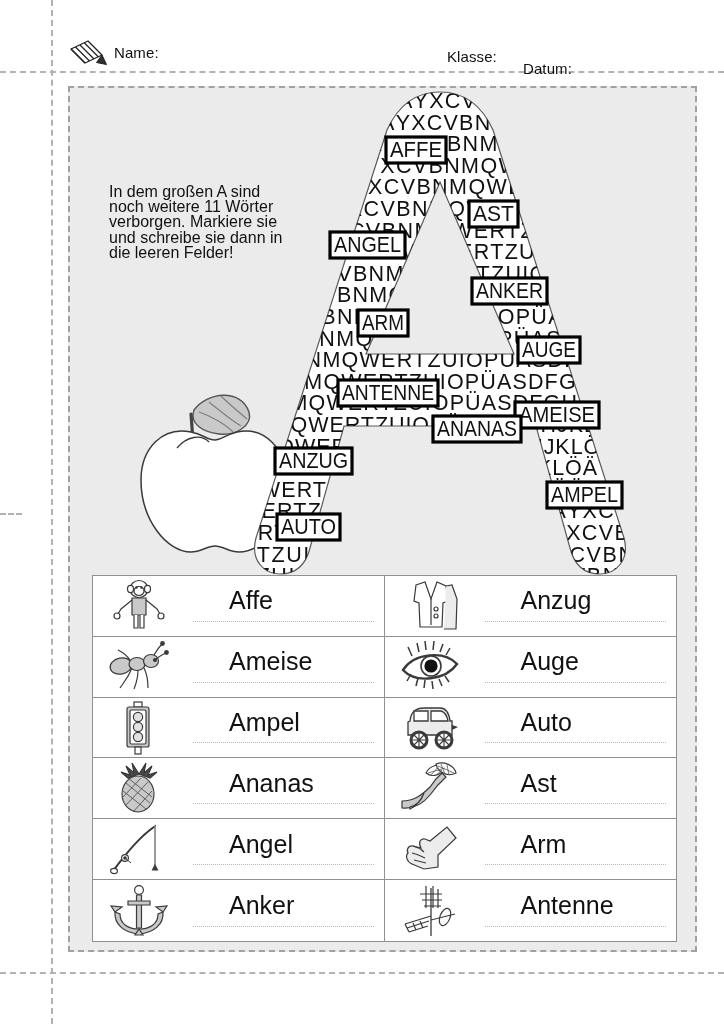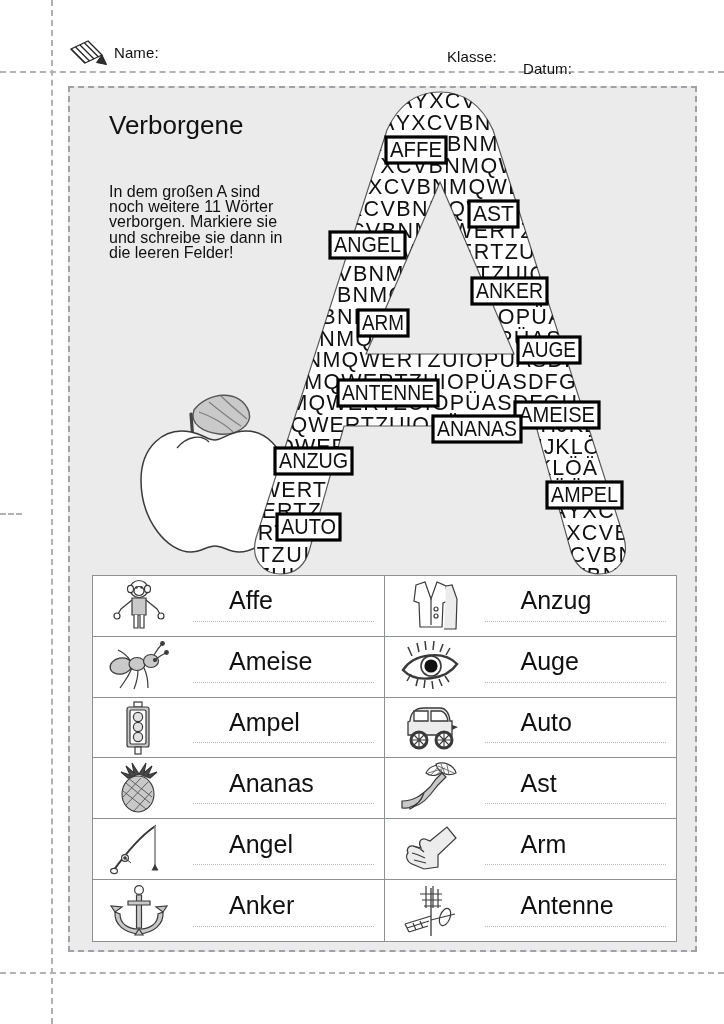--- a/index.html
+++ b/index.html
@@ -99,21 +99,20 @@
       </svg>
     </span>
     <span class="hdr-label" id="lbl-name">Name:</span>
     <span class="hdr-label" id="lbl-klasse">Klasse:</span>
     <span class="hdr-label" id="lbl-datum">Datum:</span>
   </div>
 
   <div class="panel">
 
     <div class="title">
-      <div>Verborgene</div>
     </div>
 
     <div class="instructions">In dem großen A sind noch weitere 11 Wörter verborgen. Markiere sie und schreibe sie dann in die leeren Felder!</div>
 
     <div class="apple-wrap">
       <svg width="160" height="190" viewBox="0 0 160 190">
         <path d="M57 40 C70 22 104 18 112 42 C116 56 98 66 82 64 C66 62 52 54 57 40 Z" fill="#c9c9c9" stroke="#555" stroke-width="1.4"></path>
         <path d="M62 42 C74 46 88 54 96 62 M72 32 C82 40 94 50 104 56 M84 26 C92 34 104 44 110 49" fill="none" stroke="#7d7d7d" stroke-width="1.1"></path>
         <path d="M57 84 C56 70 55 56 54 44" fill="none" stroke="#444" stroke-width="3.2" stroke-linecap="round"></path>
         <path d="M54 62 C26 56 4 78 4 110 C4 150 30 182 54 182 C64 182 70 176 78 176

